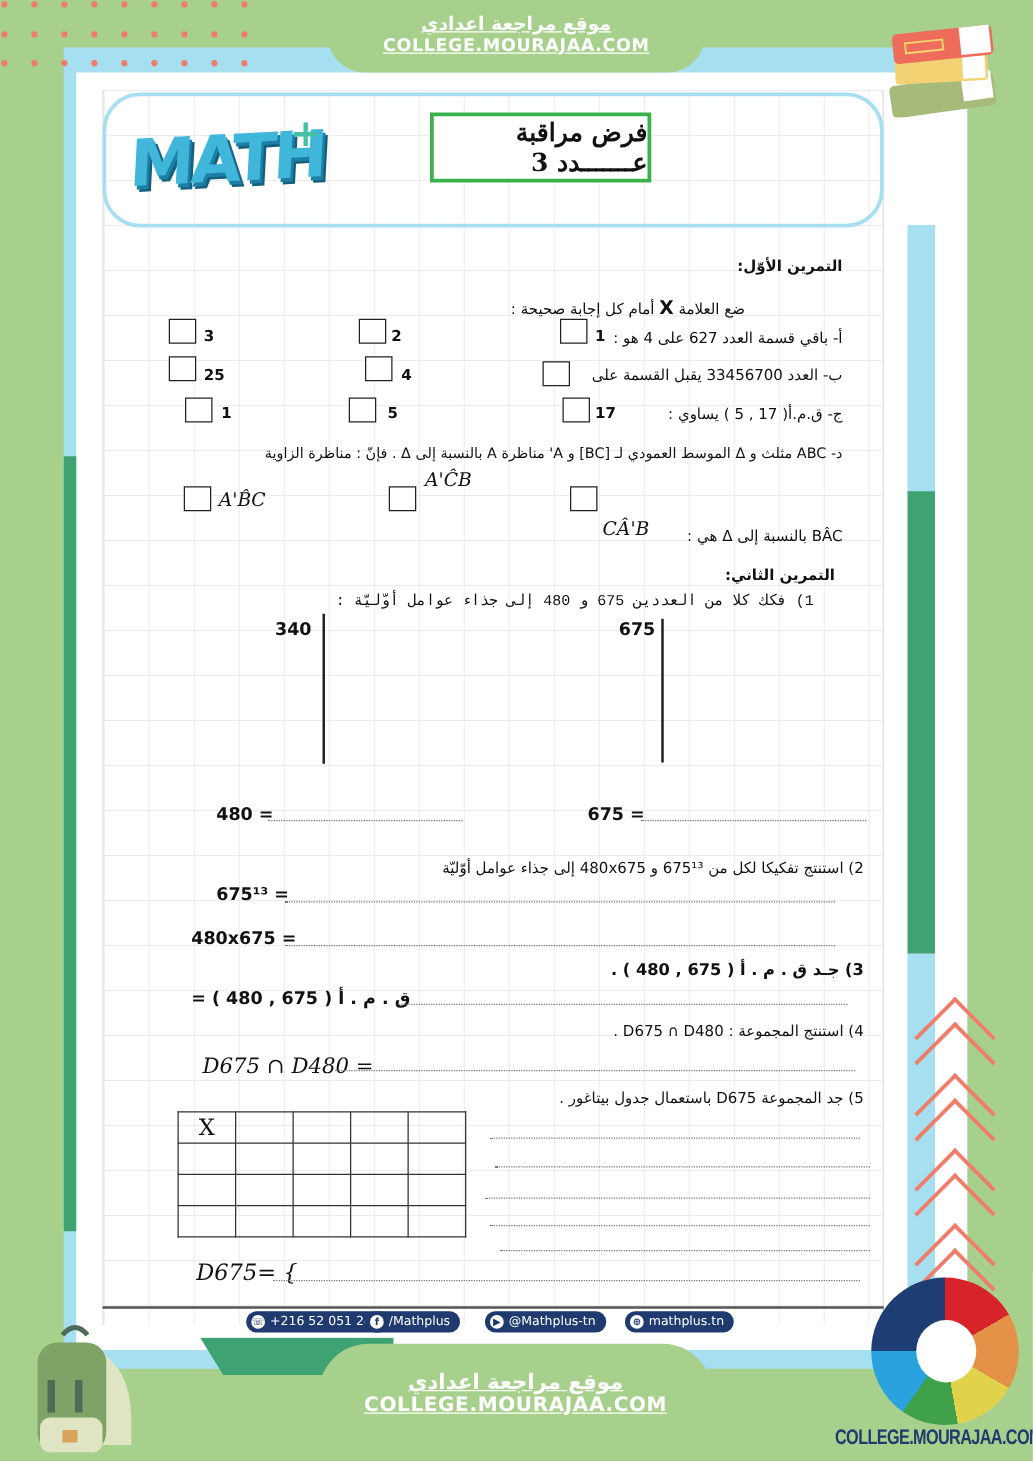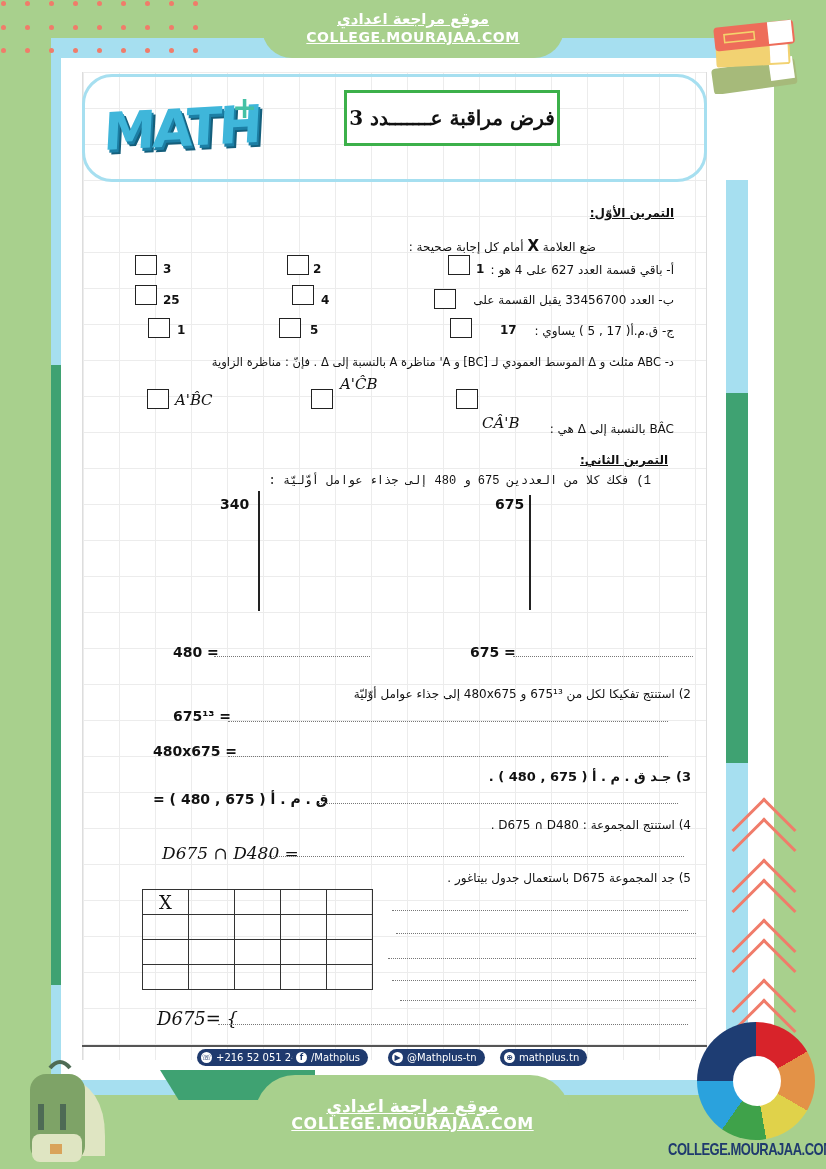--- a/index.html
+++ b/index.html
@@ -25,27 +25,27 @@
   .bottom-banner .banner-ar{margin-top:22px;font-size:17px;}
   .bottom-banner .banner-en{font-size:16px;}
   
   .paper{left:82px;top:72px;width:625px;height:988px;background-color:#fff;
     background-image:linear-gradient(#ececec 1px,transparent 1px),linear-gradient(90deg,#ececec 1px,transparent 1px);
     background-size:36px 36px;border-left:1px solid #ddd;border-right:1px solid #ddd;}
   .header-box{left:82px;top:74px;width:625px;height:108px;border:3px solid #a6dff0;border-radius:30px;background:transparent;}
   .math-logo{left:104px;top:98px;font-family:"DejaVu Sans",sans-serif;font-weight:900;font-size:52px;color:#3fb6da;letter-spacing:-3px;
     text-shadow:2px 3px 0 #1c7fa5,4px 5px 0 #145f7c;transform:skewX(-6deg) rotate(-3deg);}
   .math-plus{left:232px;top:90px;font-size:30px;font-weight:900;color:#45c1a5;}
-  .title-box{left:344px;top:90px;width:216px;height:56px;border:3px solid #3cb04a;background:#fff;display:flex;align-items:center;justify-content:center;}
+  .title-box{left:344px;top:90px;width:177px;height:56px;border:3px solid #3cb04a;background:#fff;display:flex;align-items:center;justify-content:center;}
   .title-text{font-family:"DejaVu Serif",serif;font-size:20px;font-weight:bold;direction:rtl;}
   
   .rtl{direction:rtl;text-align:right;}
   .txt{font-size:12px;line-height:16px;white-space:nowrap;}
   .b{font-weight:bold;}
-  .u{text-decoration:underline;}
+  .u{}
   .box{position:absolute;width:22px;height:20px;border:1.5px solid #222;background:#fff;}
   .opt{position:absolute;font-size:12px;font-weight:bold;}
   .math{font-family:"DejaVu Serif",serif;font-style:italic;font-size:15px;}
   .vline{position:absolute;width:1.5px;background:#222;}
   .dotted{position:absolute;height:1px;border-bottom:1px dotted #777;}
   .lbl{position:absolute;font-size:14px;font-weight:bold;white-space:nowrap;}
   table.pyth{position:absolute;left:142px;top:889px;border-collapse:collapse;}
   table.pyth td{width:46px;height:25px;border:1.5px solid #333;font-family:"DejaVu Serif",serif;font-size:18px;text-align:center;}
   .hr-bottom{left:82px;top:1045px;width:625px;height:2px;background:#555;}
   .social{position:absolute;top:1049px;height:17px;background:#1f3a6e;color:#fff;border-radius:9px;font-size:10px;line-height:17px;padding:0 8px 0 4px;white-space:nowrap;display:flex;align-items:center;gap:4px;}
@@ -148,21 +148,21 @@
 <div class="box" style="left:434px;top:289px"></div>
 <div class="box" style="left:292px;top:285px"></div>
 <div class="opt" style="left:321px;top:293px">4</div>
 <div class="box" style="left:135px;top:285px"></div>
 <div class="opt" style="left:163px;top:293px">25</div>
 
 <div class="abs txt rtl" style="right:152px;top:323px;">
   <span>ج-</span> <span>ق.م.أ( 17 , 5 ) يساوي :</span>
 </div>
 <div class="box" style="left:450px;top:318px"></div>
-<div class="opt" style="left:500px;top:323px">17</div>
+<div class="opt" style="left:476px;top:323px">17</div>
 <div class="box" style="left:279px;top:318px"></div>
 <div class="opt" style="left:310px;top:323px">5</div>
 <div class="box" style="left:148px;top:318px"></div>
 <div class="opt" style="left:177px;top:323px">1</div>
 
 <div class="abs txt rtl" style="right:152px;top:354px;font-size:11.5px;">
   <span>د-</span> <span>ABC مثلث و Δ الموسط العمودي لـ [BC] و A' مناظرة A بالنسبة إلى Δ . فإنّ : مناظرة الزاوية</span>
 </div>
 <div class="abs txt rtl" style="right:152px;top:393px;margin-top:28px;">BÂC بالنسبة إلى Δ هي :</div>
 <div class="box" style="left:456px;top:389px"></div>

